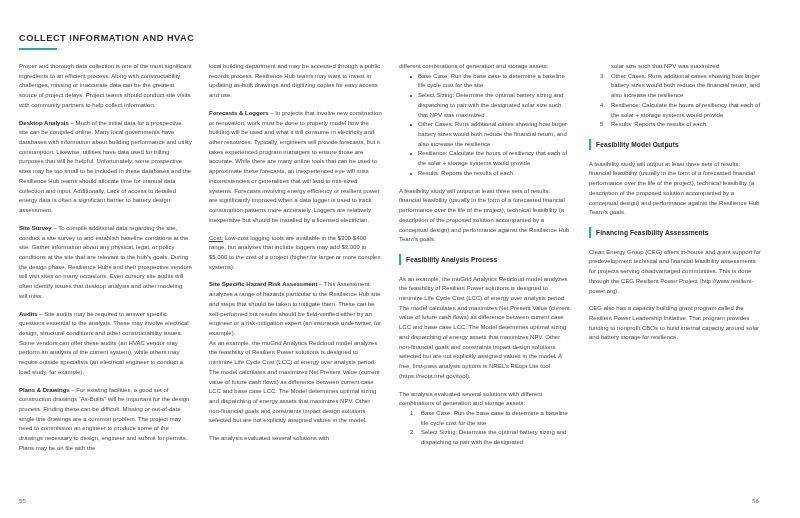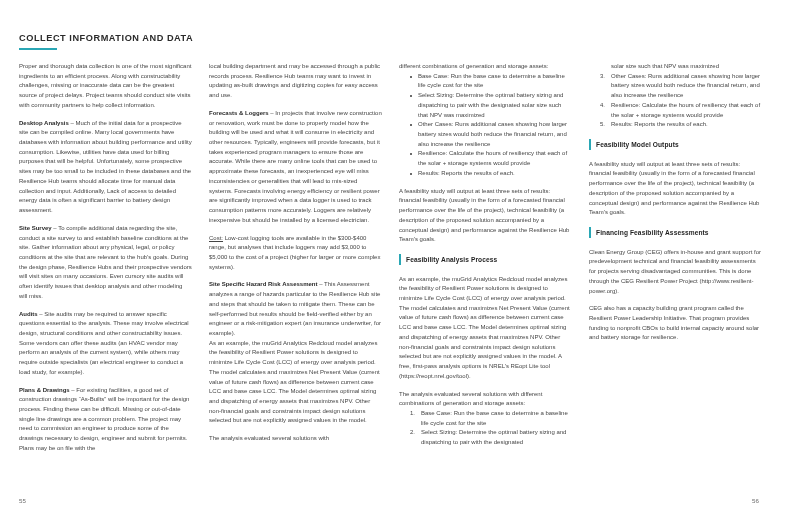--- a/index.html
+++ b/index.html
@@ -137,21 +137,21 @@
     color: #6d6d6d;
   }
   .page-num-left { left: 19px; }
   .page-num-right { right: 41px; }
 </style>
 </head>
 <body>
 
 <div class="page">
 
-  <div class="doc-title">COLLECT INFORMATION AND DATA</div>
+  <div class="doc-title">COLLECT INFORMATION AND HVAC</div>
   <div class="title-rule"></div>
 
   <div class="cols">
 
     <div class="col col-0">
       <p>Proper and thorough data collection is one of the most significant ingredients to an efficient process. Along with constructability challenges, missing or inaccurate data can be the greatest source of project delays. Project teams should conduct site visits with community partners to help collect information.</p>
       <p><span class="lead-in">Desktop Analysis</span><span> – Much of the initial data for a prospective site can be compiled online. Many local governments have databases with information about building performance and utility consumption. Likewise, utilities have data used for billing purposes that will be helpful. Unfortunately, some prospective sites may be too small to be included in these databases and the Resilience Hub teams should allocate time for manual data collection and input. Additionally, Lack of access to detailed energy data is often a significant barrier to battery design assessment.</span></p>
       <p><span class="lead-in">Site Survey</span><span> – To compile additional data regarding the site, conduct a site survey to and establish baseline conditions at the site. Gather information about any physical, legal, or policy conditions at the site that are relevant to the hub’s goals. During the design phase, Resilience Hubs and their prospective vendors will visit sites on many occasions. Even cursory site audits will often identify issues that desktop analysis and other modeling will miss.</span></p>
       <p><span class="lead-in">Audits</span><span> – Site audits may be required to answer specific questions essential to the analysis. These may involve electrical design, structural conditions and other constructability issues. Some vendors can offer these audits (an HVAC vendor may perform an analysis of the current system), while others may require outside specialists (an electrical engineer to conduct a load study, for example).</span></p>
       <p class="tight"><span class="lead-in">Plans &amp; Drawings</span><span> – For existing facilities, a good set of construction drawings “As-Builts” will be important for the design process. Finding these can be difficult. Missing or out-of-date single line drawings are a common problem. The project may need to commission an engineer to produce some of the drawings necessary to design, engineer and submit for permits. Plans may be on file with the</span></p>

